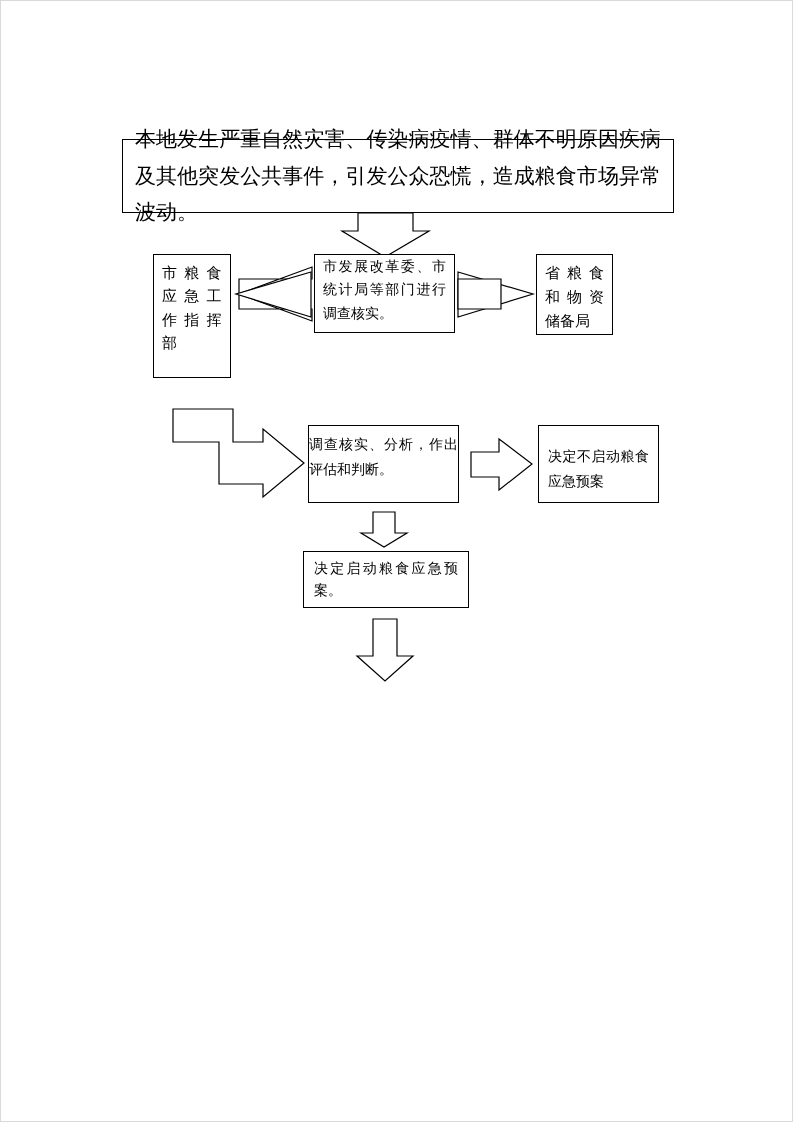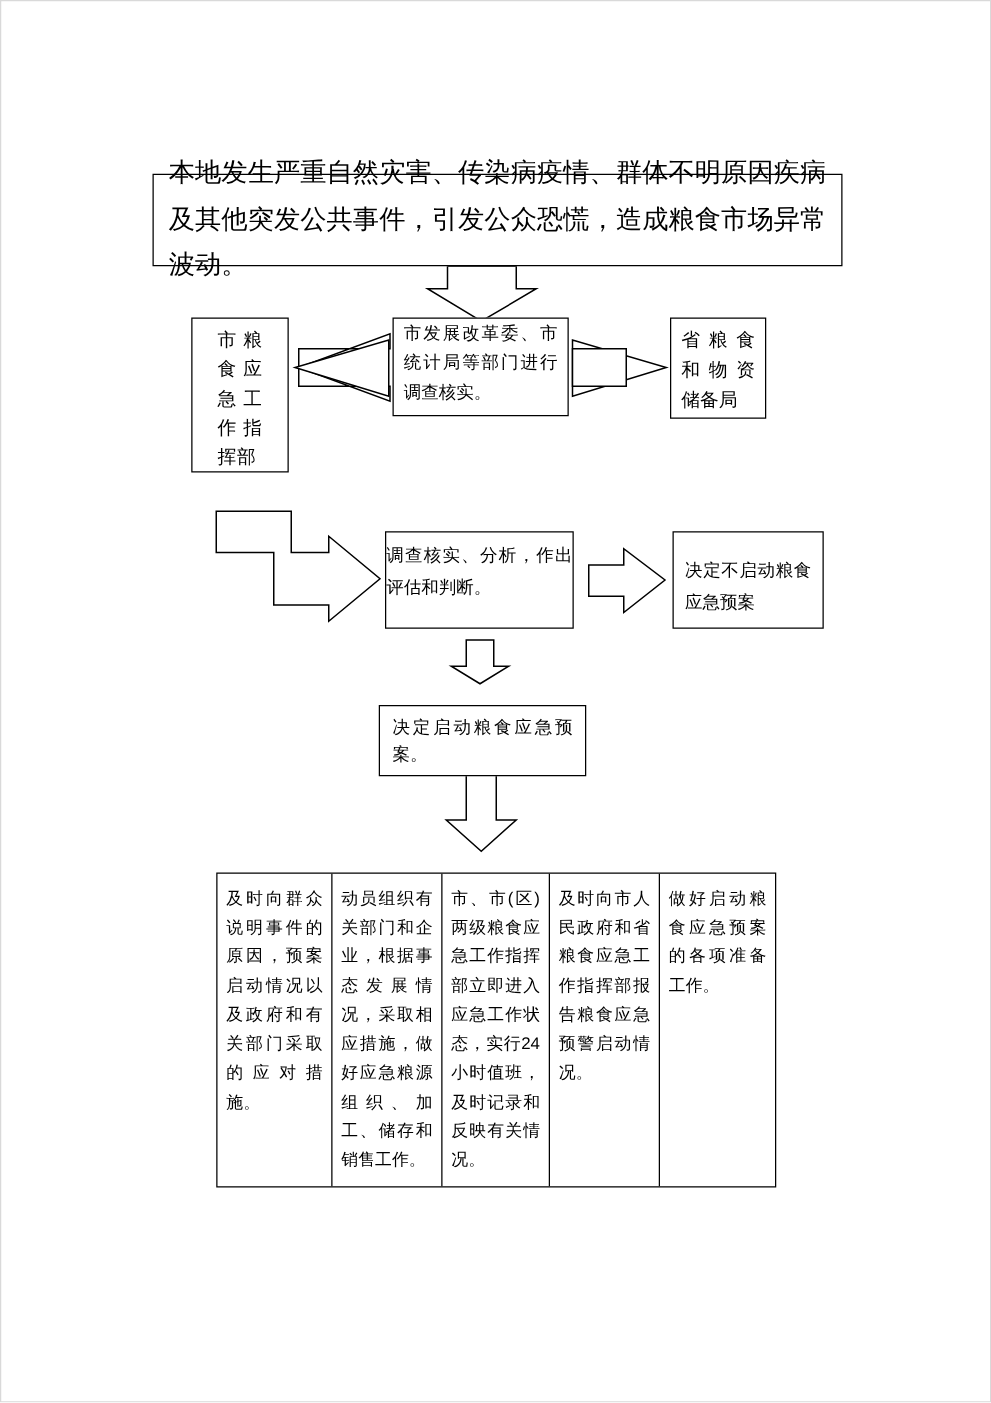--- a/index.html
+++ b/index.html
@@ -48,21 +48,21 @@
     font-size: 21px;
     justify-content: flex-start;
   }
   #event-box .txt { line-height: 1.75; }
 
   
   #city-grain-box {
     left: 152px; top: 253px;
     width: 78px; height: 124px;
     font-size: 15px;
-    padding: 6px 20px;
+    padding: 6px 8px;
     align-items: flex-start;
     justify-content: flex-start;
   }
   #city-grain-box .txt { line-height: 1.55; letter-spacing: 0.5px; }
 
   #investigate-box {
     left: 313px; top: 253px;
     width: 141px; height: 79px;
     font-size: 14px;
     padding: 6px 8px;
@@ -97,21 +97,21 @@
     width: 121px; height: 78px;
     font-size: 14px;
     padding: 18px 9px;
     align-items: flex-start;
     justify-content: flex-start;
   }
   #no-activate-box .txt { line-height: 1.75; }
 
   
   #activate-box {
-    left: 302px; top: 563px;
+    left: 302px; top: 550px;
     width: 166px; height: 57px;
     font-size: 14px;
     padding: 6px 10px;
     align-items: flex-start;
     justify-content: flex-start;
   }
 
   
   #measures-row {
     position: absolute;
@@ -216,21 +216,14 @@
   </div>
 
   <div class="box" id="no-activate-box">
     <span class="txt">决定不启动粮食应急预案</span>
   </div>
 
   <div class="box" id="activate-box">
     <span class="txt">决定启动粮食应急预案。</span>
   </div>
 
-  <div id="measures-row">
-    <div class="mcol c0">及时向群众说明事件的原因，预案启动情况以及政府和有关部门采取的应对措施。</div>
-    <div class="mcol c1">动员组织有关部门和企业，根据事态发展情况，采取相应措施，做好应急粮源组织、加工、储存和销售工作。</div>
-    <div class="mcol c2">市、市(区)两级粮食应急工作指挥部立即进入应急工作状态，实行24小时值班，及时记录和反映有关情况。</div>
-    <div class="mcol c3">及时向市人民政府和省粮食应急工作指挥部报告粮食应急预警启动情况。</div>
-    <div class="mcol c4">做好启动粮食应急预案的各项准备工作。</div>
-  </div>
 
 </div>
 
 </body></html>

